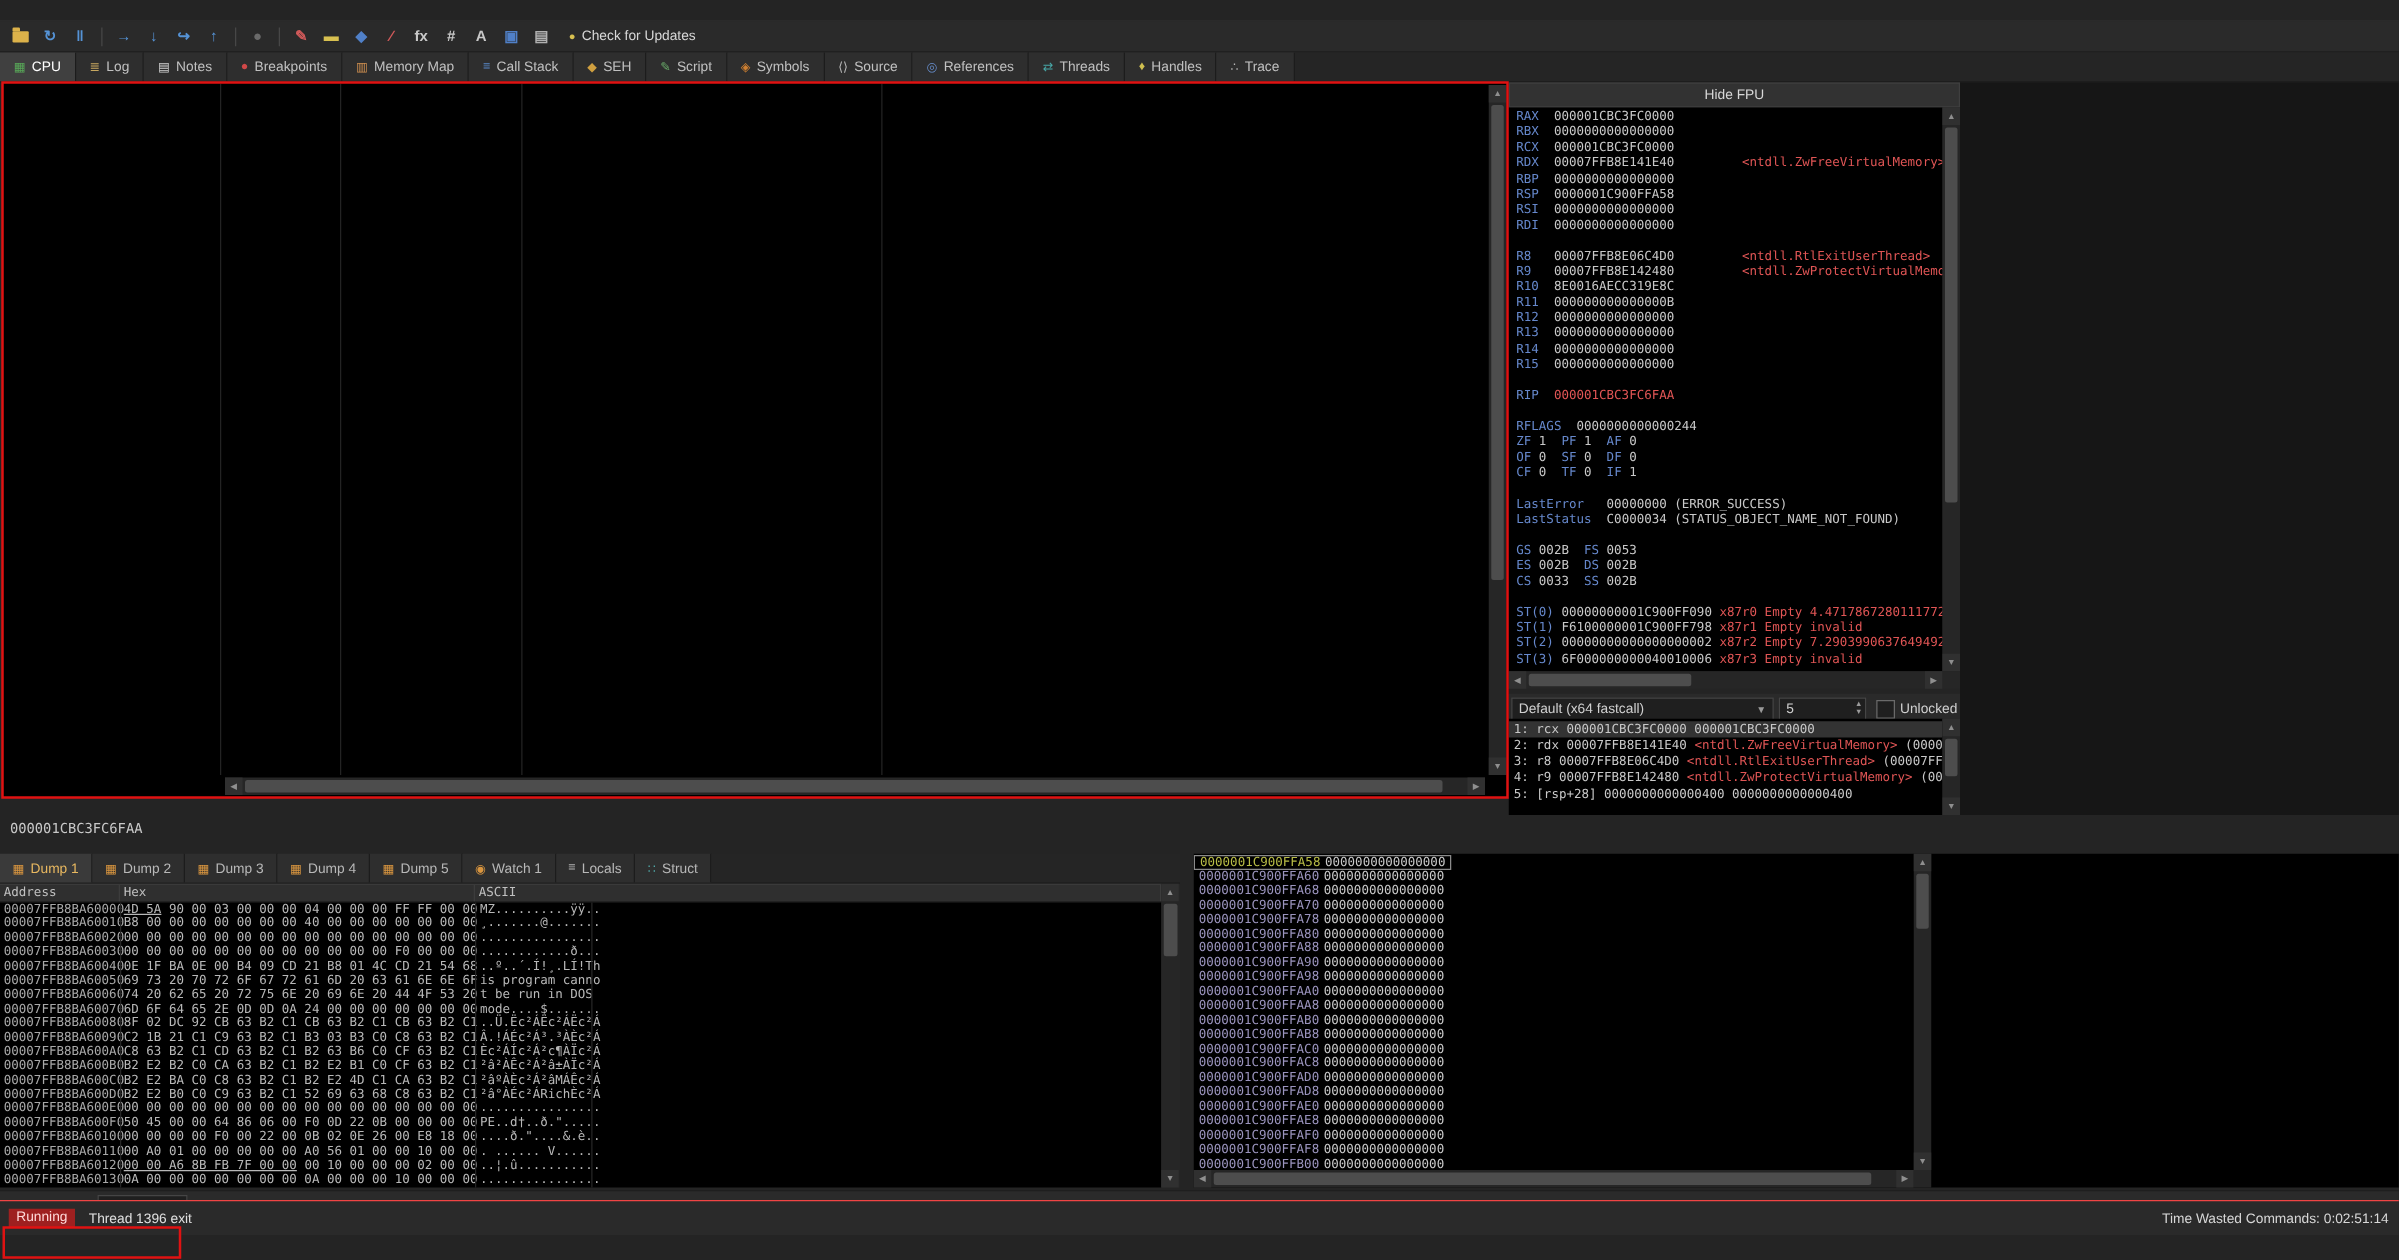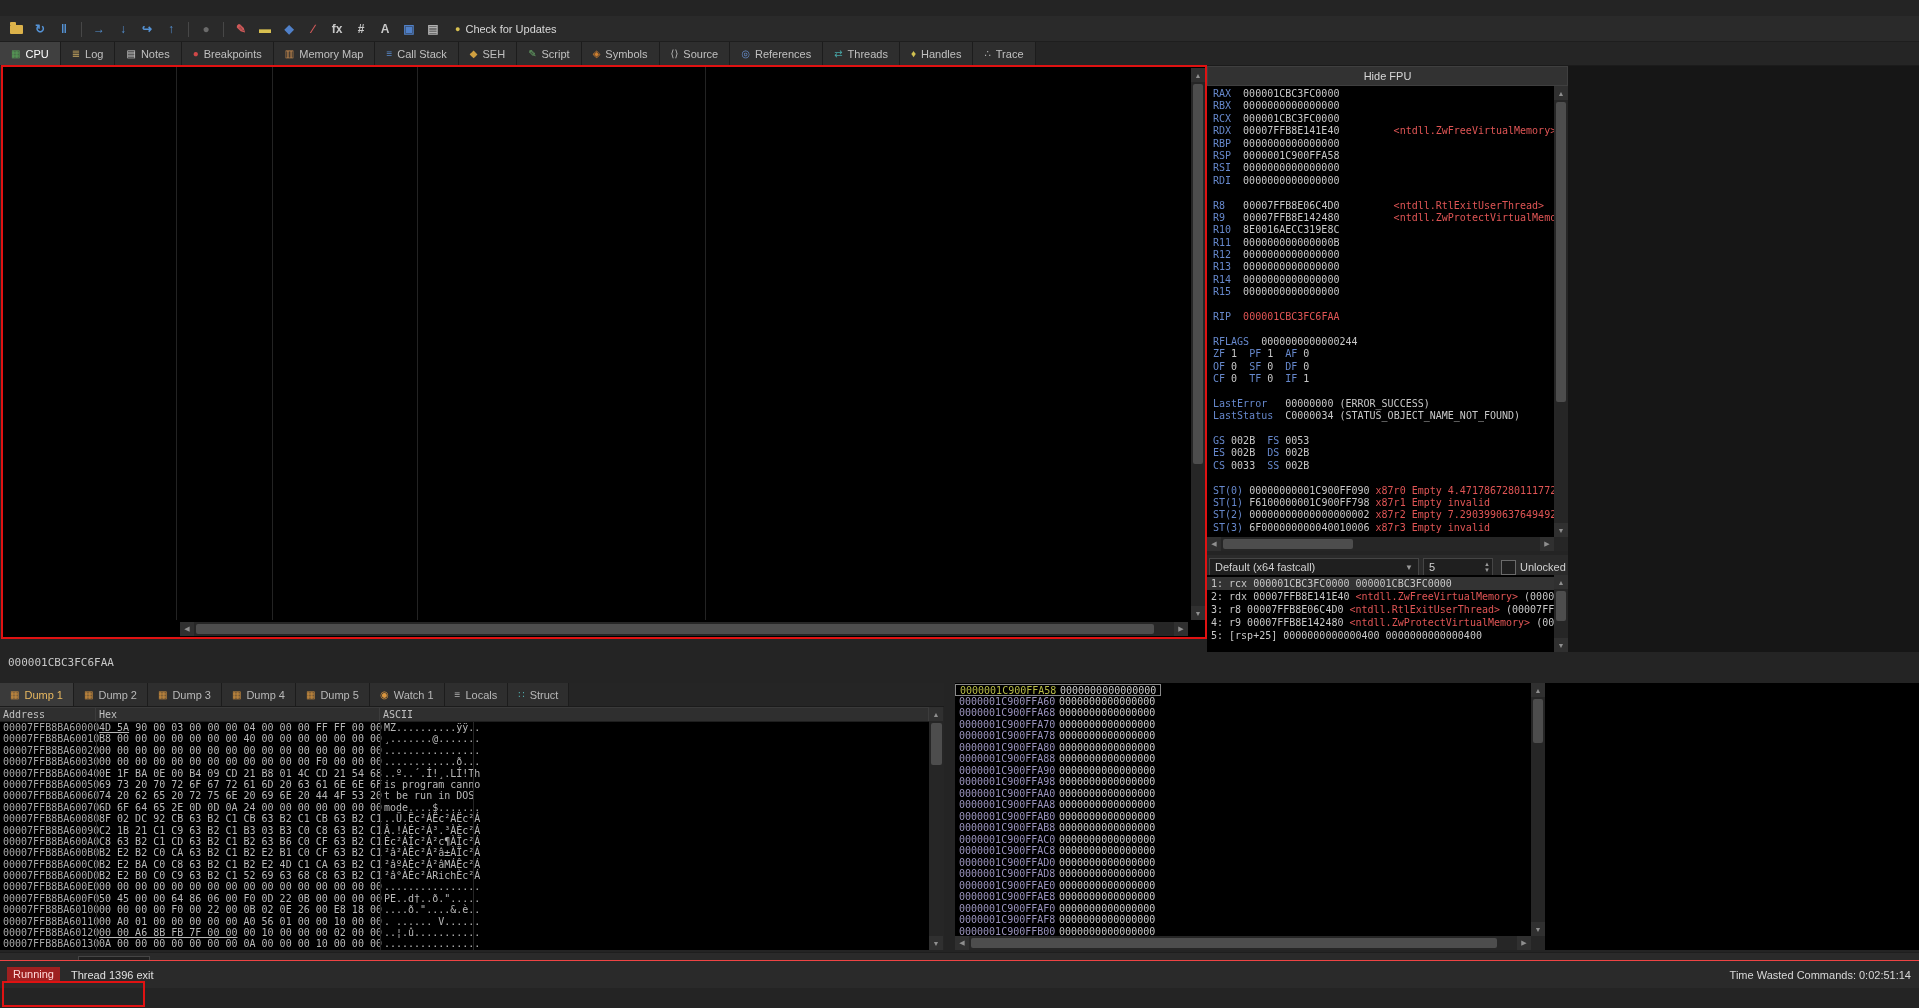--- a/index.html
+++ b/index.html
@@ -300,21 +300,21 @@
   </div>
   <span id="lockbox"></span>
   <span id="locklabel">Unlocked</span>
 </div>
 
 <div id="argsview" class="mono">
     <div class="argline sel"><span class="sg-v">1: rcx 000001CBC3FC0000 000001CBC3FC0000</span></div>
     <div class="argline"><span class="sg-v">2: rdx 00007FFB8E141E40 </span><span class="sg-s">&lt;ntdll.ZwFreeVirtualMemory&gt;</span><span class="sg-v"> (00007FFB8E141E40)</span></div>
     <div class="argline"><span class="sg-v">3: r8 00007FFB8E06C4D0 </span><span class="sg-s">&lt;ntdll.RtlExitUserThread&gt;</span><span class="sg-v"> (00007FFB8E06C4D0)</span></div>
     <div class="argline"><span class="sg-v">4: r9 00007FFB8E142480 </span><span class="sg-s">&lt;ntdll.ZwProtectVirtualMemory&gt;</span><span class="sg-v"> (00007FFB8E142480)</span></div>
-    <div class="argline"><span class="sg-v">5: [rsp+25] 0000000000000400 0000000000000400</span></div>
+    <div class="argline"><span class="sg-v">5: [rsp+28] 0000000000000400 0000000000000400</span></div>
   </div>
 <div class="sb-v" style="left:1554px;top:575px;height:77px">
   <div class="sb-btn up">▲</div>
   <div class="sb-thumb" style="top:16px;height:30px"></div>
   <div class="sb-btn down">▼</div>
 </div>
 
 <div id="empty-dock"></div>
 <div id="cur-addr" class="mono">000001CBC3FC6FAA</div>
 

